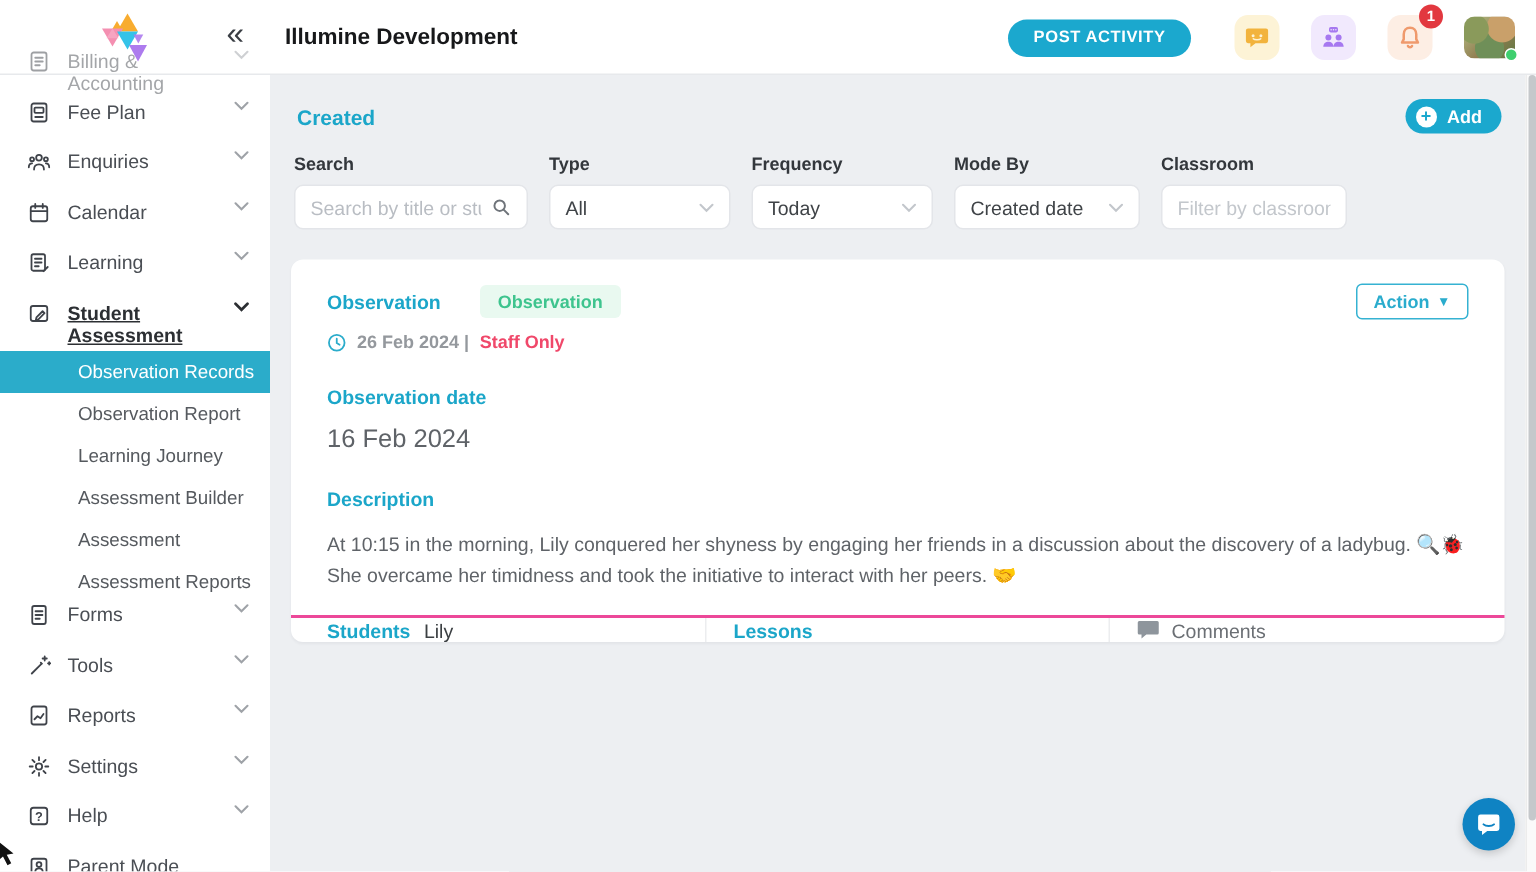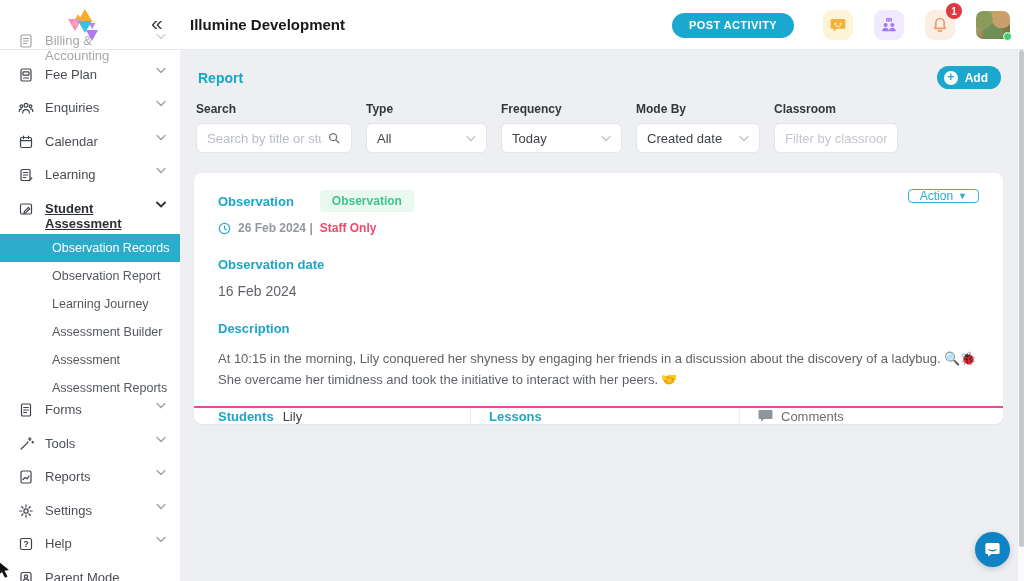--- a/index.html
+++ b/index.html
@@ -66,26 +66,26 @@
 
   
   .card { margin-top:20px; background:#fff; border-radius:8px; box-shadow:0 1px 2px rgba(30,40,60,.05); }
   .card-body { padding:17px 24px 16px 24px; position:relative; }
   .card-top { display:flex; align-items:center; gap:26px; }
   .card-title { font-size:13px; font-weight:700; color:#1ba6c9; }
   .badge { background:#e9f9f0; color:#3ec48e; font-size:12px; font-weight:700; padding:4px 12px; border-radius:4px; }
   .date-row { display:flex; align-items:center; gap:7px; margin-top:9px; }
   .date-text { font-size:12px; font-weight:700; color:#94989d; }
   .staff-only { font-size:12px; font-weight:700; color:#f0486a; }
-  .action-btn { position:absolute; right:24px; top:16px; height:14px; padding:0 11px; background:#fff; border:1px solid #35b2d2;
-                border-radius:4px; color:#2aaccd; font-family:inherit; font-size:12px; font-weight:400; cursor:pointer;
+  .action-btn { position:absolute; right:24px; top:16px; height:24px; padding:0 11px; background:#fff; border:1px solid #35b2d2;
+                border-radius:4px; color:#2aaccd; font-family:inherit; font-size:12px; font-weight:700; cursor:pointer;
                 display:flex; align-items:center; gap:5px; }
   .action-caret { font-size:9px; line-height:1; }
   .sect-label { font-size:13px; font-weight:700; color:#1ba6c9; margin-top:22px; }
-  .sect-value { font-size:14px; color:#5f6368; margin-top:11px; }
+  .sect-value { font-size:17px; color:#5f6368; margin-top:11px; }
   .desc { font-size:13px; color:#5f6368; margin-top:12px; line-height:21px; max-width:782px; }
   .card-footer { border-top:2px solid #ec4899; height:18px; display:flex; align-items:stretch; }
   .fcell { display:flex; align-items:center; font-size:13px; }
   .fcell-students { width:276px; padding-left:24px; gap:9px; }
   .fcell-lessons { width:269px; padding-left:18px; border-left:1px solid #ecedef; }
   .fcell-comments { flex:1; padding-left:18px; border-left:1px solid #ecedef; gap:8px; color:#6b6f74; cursor:pointer; }
   .fcell .flabel { color:#1ba6c9; font-weight:700; }
   .fcell .fval { color:#3c4043; }
 
   
@@ -290,21 +290,21 @@
               <path d="M5.5 11.2c0-1.5 1.1-2.3 2.5-2.3s2.5.8 2.5 2.3"></path>
             </svg>
         </span>
         <span class="nlabel">Parent Mode</span>
       </div>
     </div>
   </nav>
 
   <main class="main">
     <div class="records-row">
-      <h1 class="records-title">Report</h1>
+      <h1 class="records-title">Created</h1>
       <button class="add-btn">
         <span class="add-plus">+</span>
         <span>Add</span>
       </button>
     </div>
 
     <div class="filters">
       <div class="filter">
         <label>Search</label>
         <div class="fbox search-box">

